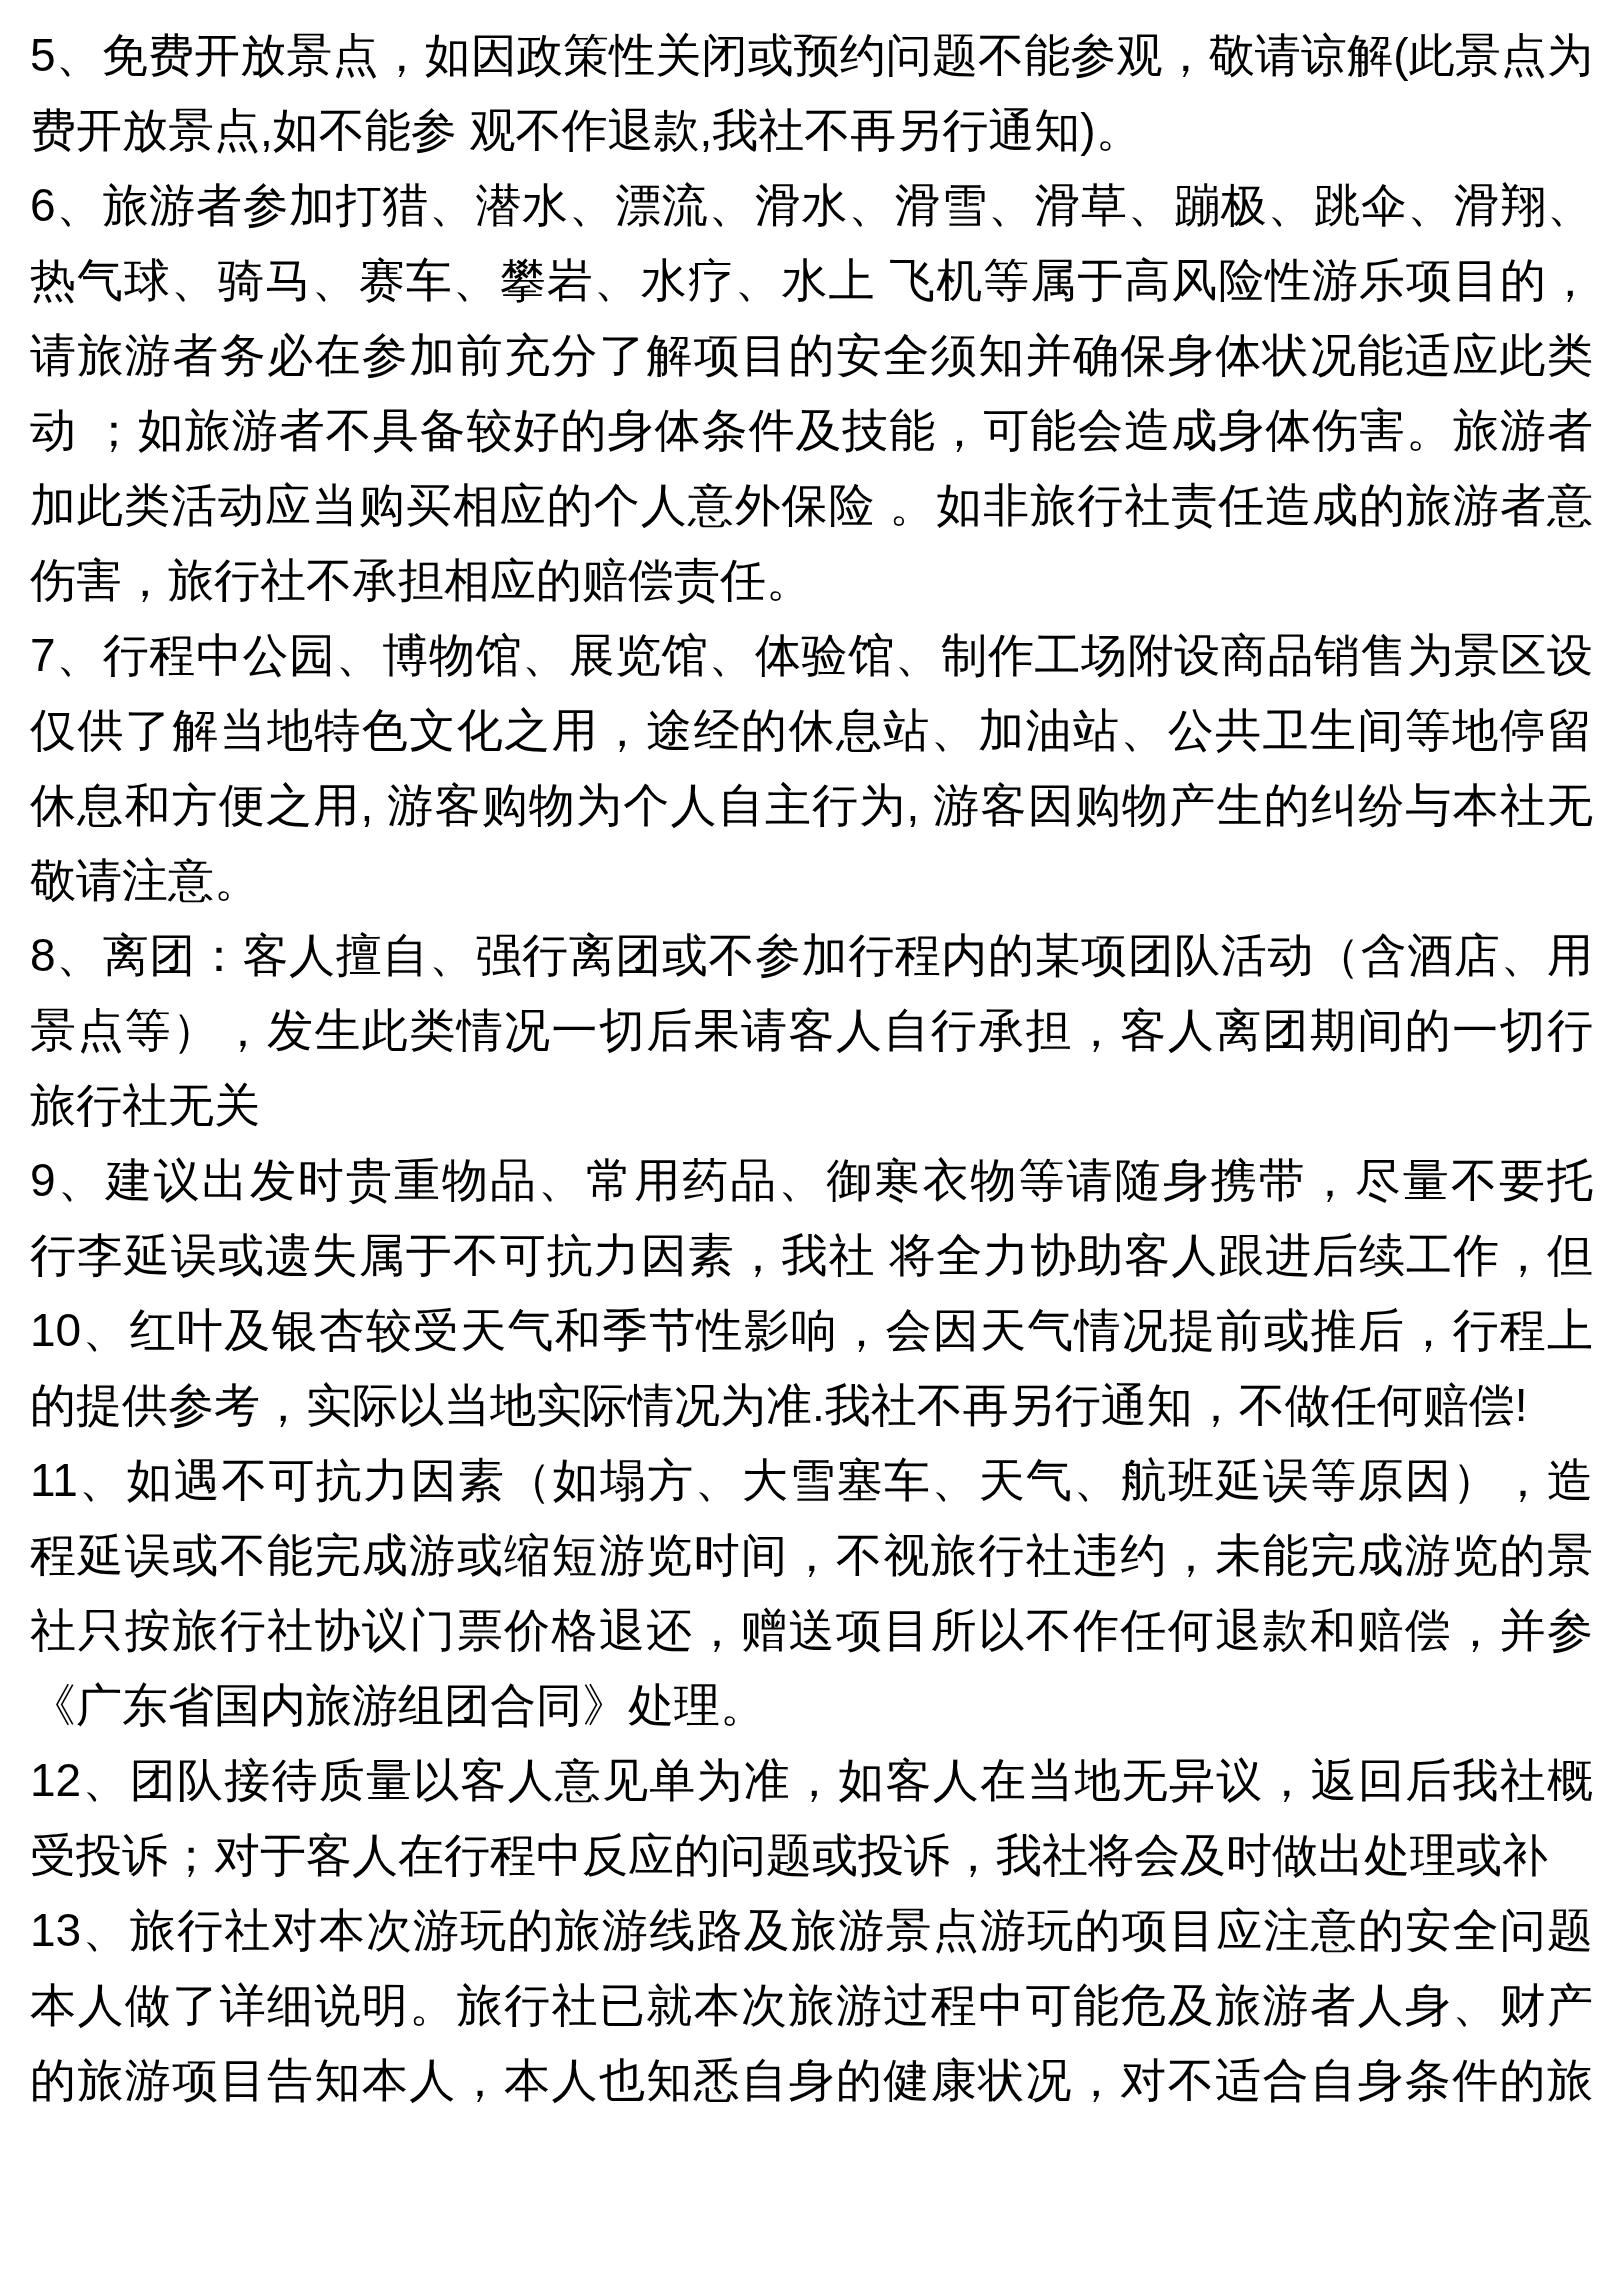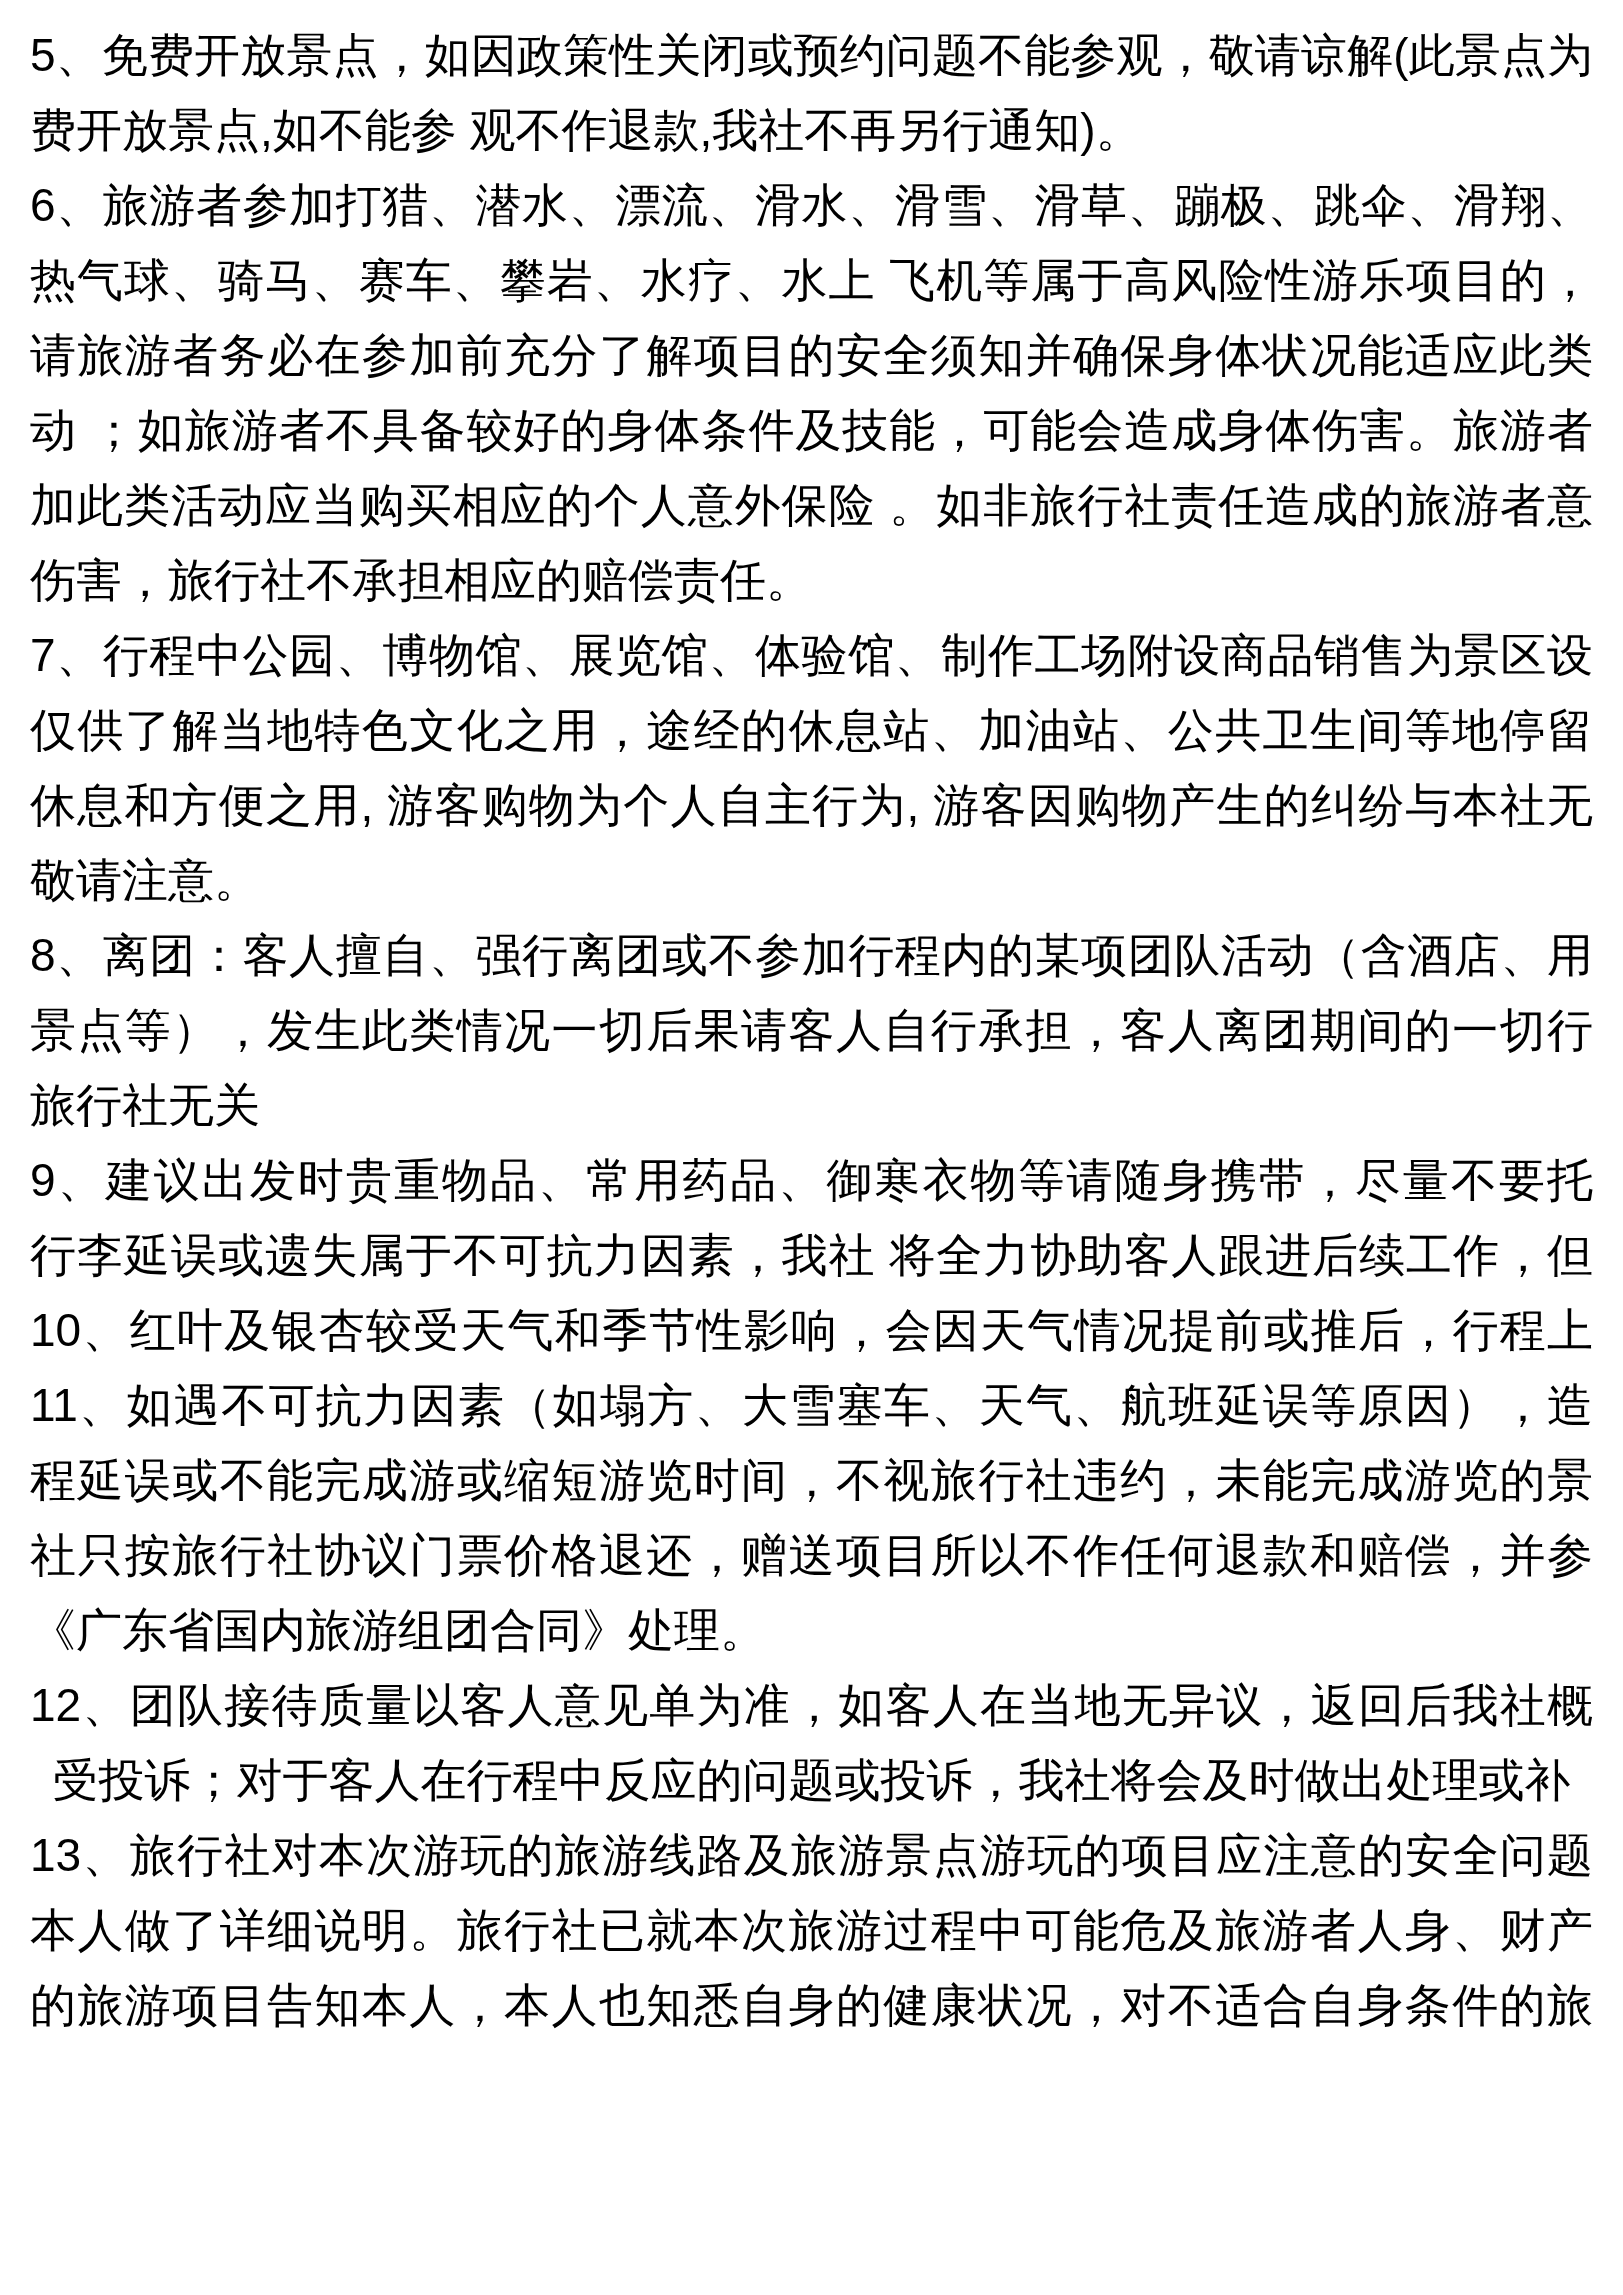--- a/index.html
+++ b/index.html
@@ -29,21 +29,21 @@
     white-space: pre-wrap;
     text-align: justify;
     text-justify: inter-character;
     overflow: hidden;
     max-height: 75px;
   }
   .line.fill {
     text-align-last: justify;
   }
   .line.last {
-    text-align: center;
+    text-align: left;
     text-align-last: left;
   }
 </style>
 </head>
 <body>
 
 <div class="page">
   <div class="doc" id="doc">
       <div class="para">
         <div class="line fill">5、免费开放景点，如因政策性关闭或预约问题不能参观，敬请谅解(此景点为免</div>
@@ -67,20 +67,21 @@
         <div class="line fill">8、离团：客人擅自、强行离团或不参加行程内的某项团队活动（含酒店、用餐、</div>
         <div class="line fill">景点等），发生此类情况一切后果请客人自行承担，客人离团期间的一切行为与</div>
         <div class="line last">旅行社无关</div>
       </div>
       <div class="para">
         <div class="line fill">9、建议出发时贵重物品、常用药品、御寒衣物等请随身携带，尽量不要托运。</div>
         <div class="line fill">行李延误或遗失属于不可抗力因素，我社 将全力协助客人跟进后续工作，但我</div>
       </div>
       <div class="para">
         <div class="line fill">10、红叶及银杏较受天气和季节性影响，会因天气情况提前或推后，行程上推荐</div>
+        <div class="line last">的提供参考，实际以当地实际情况为准.我社不再另行通知，不做任何赔偿!</div>
       </div>
       <div class="para">
         <div class="line fill">11、如遇不可抗力因素（如塌方、大雪塞车、天气、航班延误等原因），造成行</div>
         <div class="line fill">程延误或不能完成游或缩短游览时间，不视旅行社违约，未能完成游览的景点我</div>
         <div class="line fill">社只按旅行社协议门票价格退还，赠送项目所以不作任何退款和赔偿，并参照按</div>
         <div class="line last">《广东省国内旅游组团合同》处理。</div>
       </div>
       <div class="para">
         <div class="line fill">12、团队接待质量以客人意见单为准，如客人在当地无异议，返回后我社概不接</div>
         <div class="line last">受投诉；对于客人在行程中反应的问题或投诉，我社将会及时做出处理或补救。</div>

